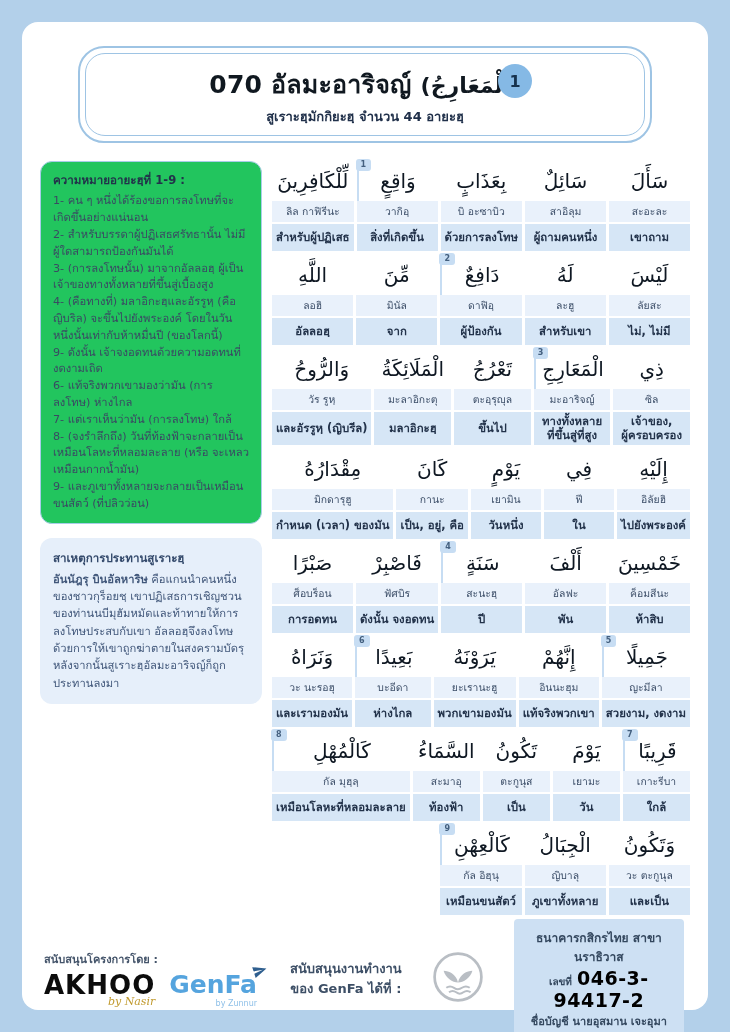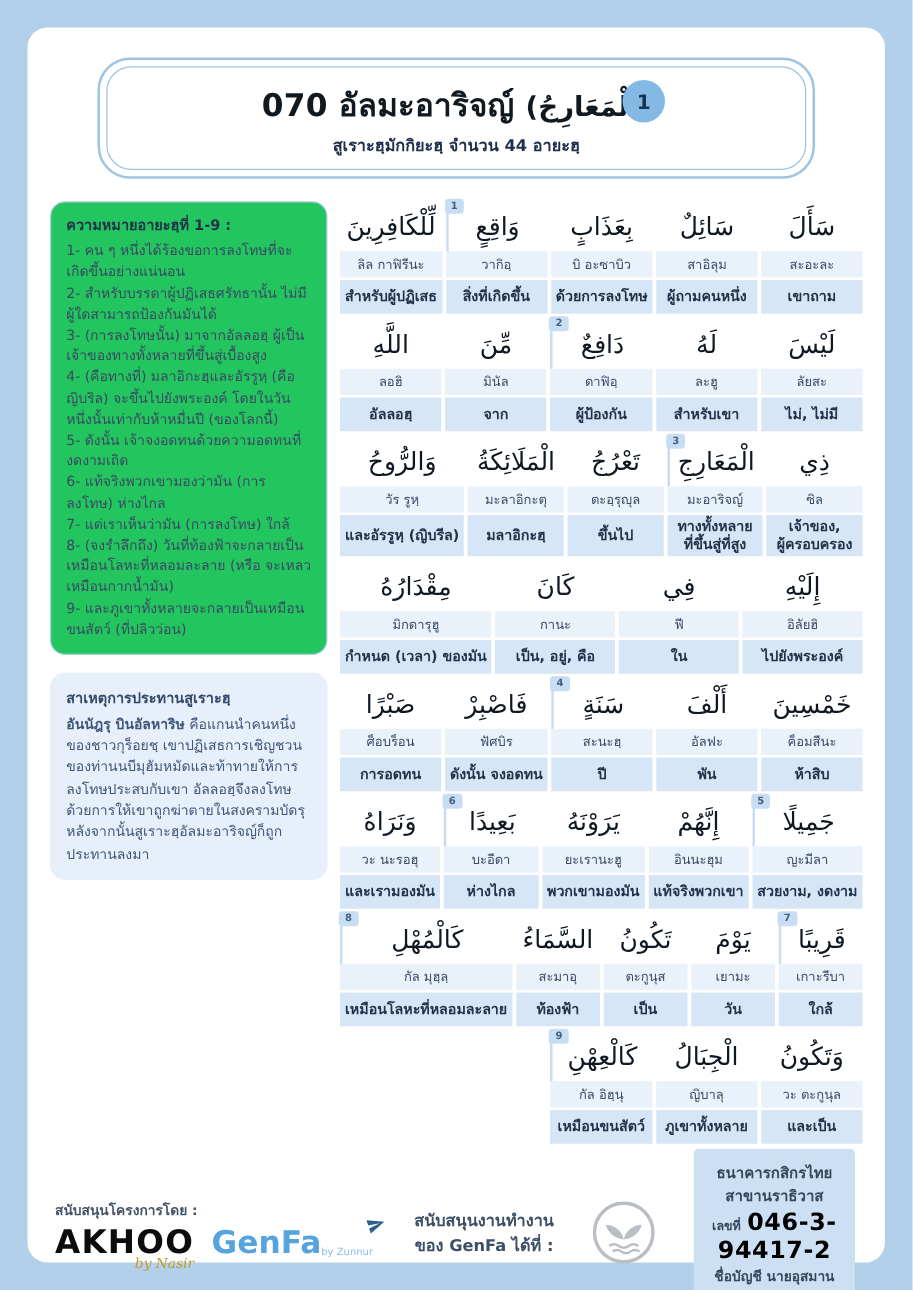--- a/index.html
+++ b/index.html
@@ -110,21 +110,21 @@
     margin-top:auto;
     display:flex;align-items:center;gap:29px;
     padding:0 8px 2px 6px;
   }
   .f-left{flex:0 0 auto;}
   .sponsor-label{font-size:11px;font-weight:700;color:#44546a;margin-bottom:4px;}
   .logos{display:flex;align-items:flex-start;gap:14px;}
   .akhoo{display:flex;flex-direction:column;align-items:center;}
   .akhoo .word{font-size:26px;font-weight:900;color:#0c0c0c;letter-spacing:1px;line-height:1;}
   .akhoo .byline{font-family:"DejaVu Serif","Liberation Serif",serif;font-style:italic;font-size:11px;color:var(--gold);margin-top:-3px;align-self:flex-end;}
-  .genfa{position:relative;display:flex;flex-direction:row;align-items:flex-end;padding-right:4px;}
+  .genfa{position:relative;display:flex;flex-direction:column;align-items:flex-end;padding-right:4px;}
   .genfa .word{font-size:25px;font-weight:800;color:var(--genfa);line-height:1;}
   .genfa .plane{position:absolute;top:-9px;right:-7px;transform:rotate(-18deg);}
   .genfa .byline{font-size:8px;color:#8fc0e8;margin-top:2px;}
   .f-support{
     font-size:13px;font-weight:700;color:#3d4f66;
     text-align:center;white-space:pre-line;line-height:1.5;flex:0 0 auto;
   }
   .f-banklogo{flex:0 0 auto;}
   .f-bank{
     flex:1;background:var(--bankbox);border-radius:4px;
@@ -154,21 +154,21 @@
 
   <div class="main">
     <div class="sidebar">
       <div class="sbox1">
         <h3>ความหมายอายะฮฺที่ 1-9 :</h3>
         <div id="meaning-list">
             <p>1- คน ๆ หนึ่งได้ร้องขอการลงโทษที่จะเกิดขึ้นอย่างแน่นอน</p>
             <p>2- สำหรับบรรดาผู้ปฏิเสธศรัทธานั้น ไม่มีผู้ใดสามารถป้องกันมันได้</p>
             <p>3- (การลงโทษนั้น) มาจากอัลลอฮฺ ผู้เป็นเจ้าของทางทั้งหลายที่ขึ้นสู่เบื้องสูง</p>
             <p>4- (คือทางที่) มลาอิกะฮฺและอัรรูหฺ (คือญิบริล) จะขึ้นไปยังพระองค์ โดยในวันหนึ่งนั้นเท่ากับห้าหมื่นปี (ของโลกนี้)</p>
-            <p>5- ดังนั้น เจ้าจงอดทนด้วยความอดทนที่งดงามเถิด</p>
+            <p>9- ดังนั้น เจ้าจงอดทนด้วยความอดทนที่งดงามเถิด</p>
             <p>6- แท้จริงพวกเขามองว่ามัน (การลงโทษ) ห่างไกล</p>
             <p>7- แต่เราเห็นว่ามัน (การลงโทษ) ใกล้</p>
             <p>8- (จงรำลึกถึง) วันที่ท้องฟ้าจะกลายเป็นเหมือนโลหะที่หลอมละลาย (หรือ จะเหลวเหมือนกากน้ำมัน)</p>
             <p>9- และภูเขาทั้งหลายจะกลายเป็นเหมือนขนสัตว์ (ที่ปลิวว่อน)</p>
           </div>
       </div>
       <div class="sbox2">
         <h3>สาเหตุการประทานสูเราะฮฺ</h3>
         <p><span class="lead">อันนัฎรุ บินอัลหาริษ</span><span> คือแกนนำคนหนึ่งของชาวกุร็อยชฺ เขาปฏิเสธการเชิญชวนของท่านนบีมุฮัมหมัดและท้าทายให้การลงโทษประสบกับเขา อัลลอฮฺจึงลงโทษด้วยการให้เขาถูกฆ่าตายในสงครามบัดรุ หลังจากนั้นสูเราะฮฺอัลมะอาริจญ์ก็ถูกประทานลงมา</span></p>
       </div>
@@ -298,20 +298,27 @@
             </div>
             <div class="tlit">มิกดารุฮู</div>
             <div class="tthai" lang="th">กำหนด (เวลา) ของมัน</div>
           </div>
           <div class="cell">
             <div class="arwrap">
               <span class="arword" dir="rtl" lang="ar">كَانَ</span>
             </div>
             <div class="tlit">กานะ</div>
             <div class="tthai" lang="th">เป็น, อยู่, คือ</div>
+          </div>
+          <div class="cell">
+            <div class="arwrap">
+              <span class="arword" dir="rtl" lang="ar">يَوْمٍ</span>
+            </div>
+            <div class="tlit">เยามิน</div>
+            <div class="tthai" lang="th">วันหนึ่ง</div>
           </div>
           <div class="cell">
             <div class="arwrap">
               <span class="arword" dir="rtl" lang="ar">فِي</span>
             </div>
             <div class="tlit">ฟี</div>
             <div class="tthai" lang="th">ใน</div>
           </div>
           <div class="cell">
             <div class="arwrap">

